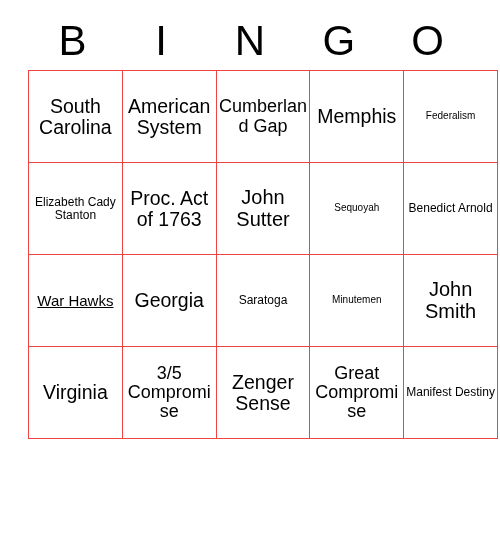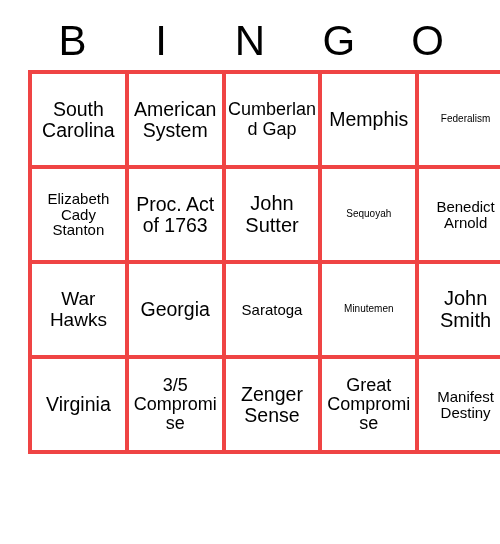--- a/index.html
+++ b/index.html
@@ -37,40 +37,40 @@
     user-select: none;
   }
   #grid {
     width: 444px;
     border-collapse: collapse;
     table-layout: fixed;
   }
   #grid td {
     width: 88.8px;
     height: 89px;
-    border: 4px solid #ef4444;
+    border: 1px solid #ef4444;
     padding: 1px 2px;
     text-align: center;
     vertical-align: middle;
     background: #ffffff;
     overflow: hidden;
   }
   .cell-text {
     display: block;
     width: 100%;
     color: #000000;
     line-height: 1.06;
     word-wrap: break-word;
   }
   
   .s-xs  { font-size: 18px; }
   .s-sm  { font-size: 10px; }
-  .s-md  { font-size: 15px; }
+  .s-md  { font-size: 12px; }
   .s-lg  { font-size: 19.5px; }
-  .s-xl  { font-size: 19px; }
+  .s-xl  { font-size: 15px; text-decoration: underline; }
   .s-xxl { font-size: 20px; }
 </style>
 </head>
 <body>
 
 <div id="card">
 
   <div id="header-row">
     <div class="header-letter">B</div>
     <div class="header-letter">I</div>

